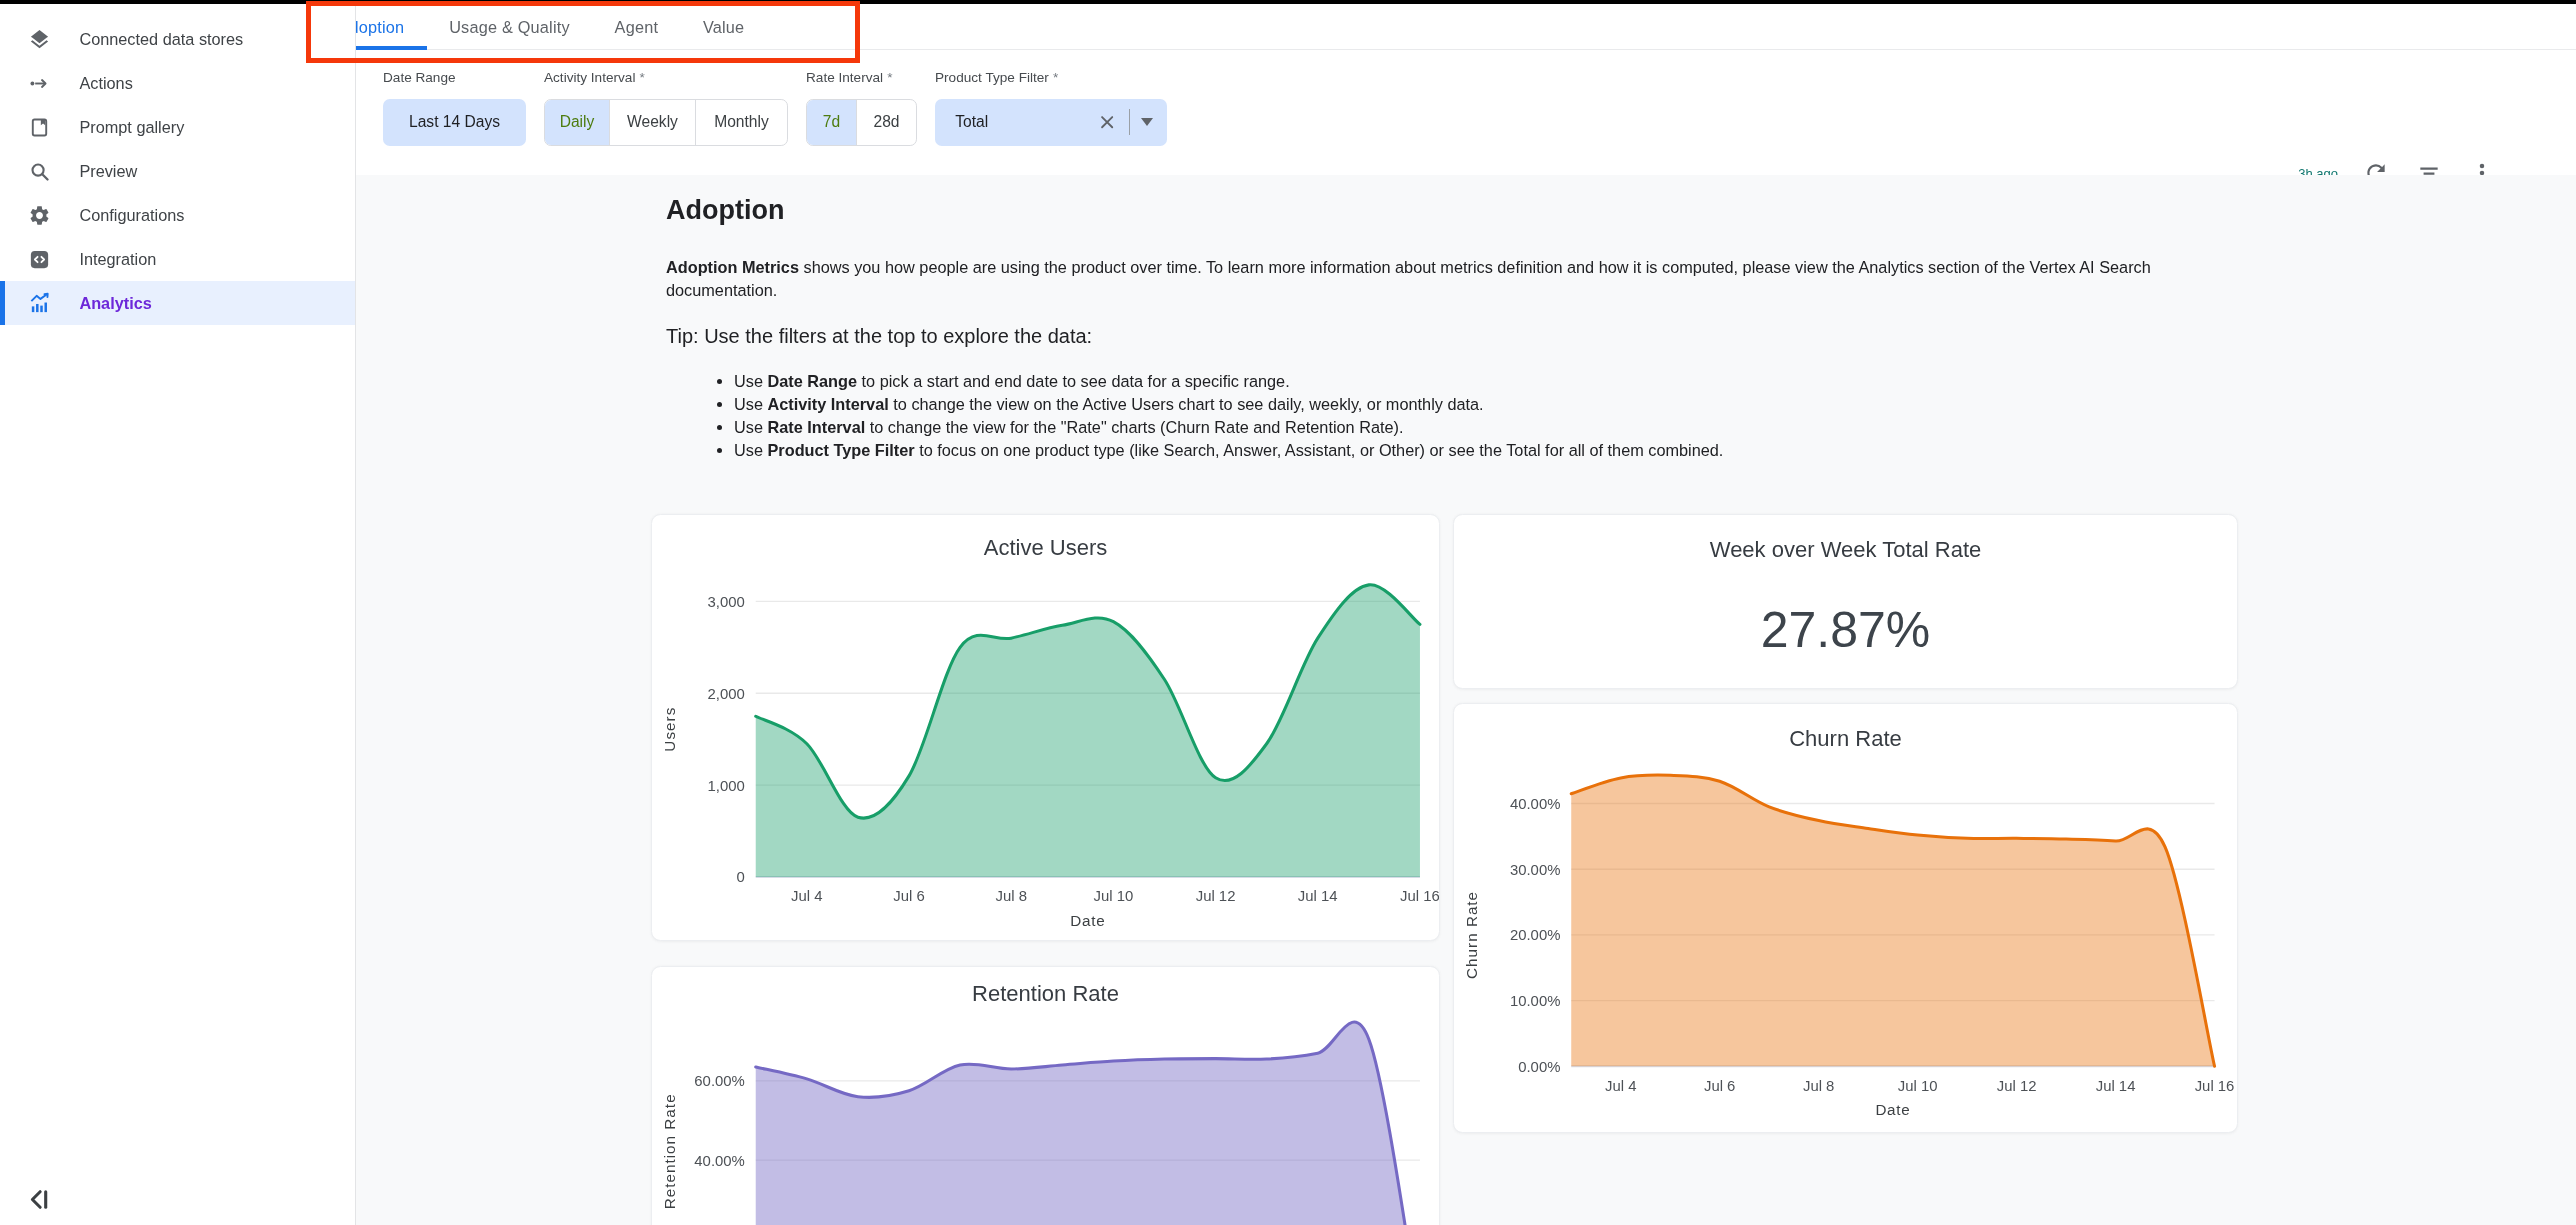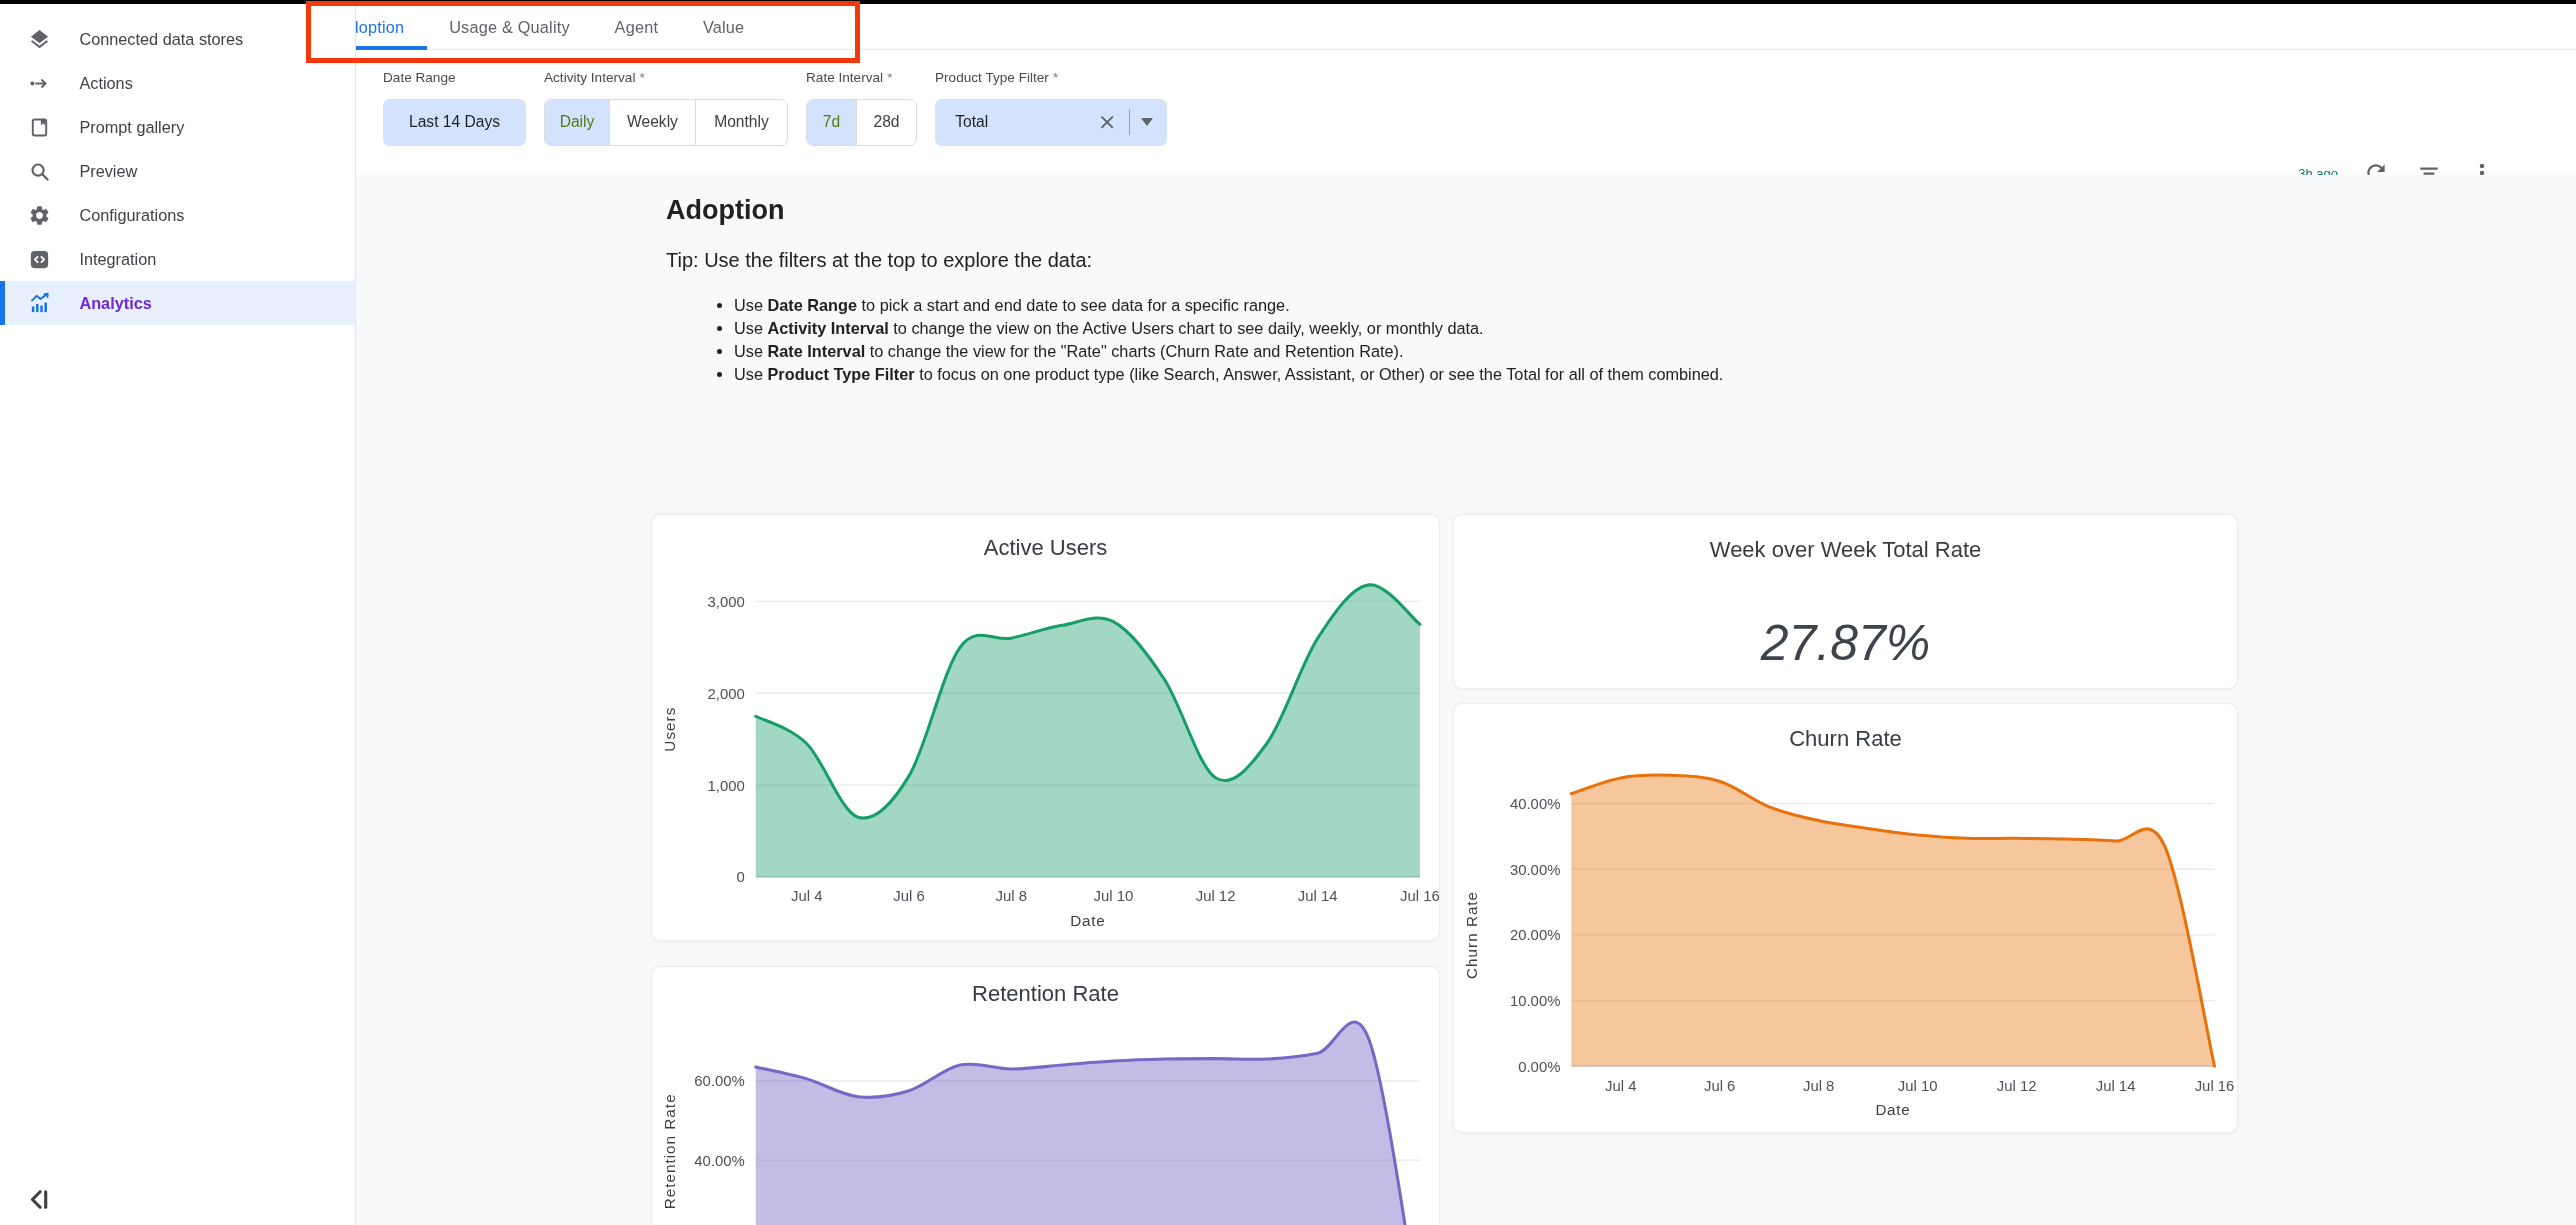--- a/index.html
+++ b/index.html
@@ -228,20 +228,21 @@
               <circle cx="12" cy="5.6" r="2.1" fill="currentColor"></circle>
               <circle cx="12" cy="12" r="2.1" fill="currentColor"></circle>
               <circle cx="12" cy="18.4" r="2.1" fill="currentColor"></circle>
             </svg>
         </span>
       </div>
     </div>
 
     <div id="content">
       <h1 id="heading">Adoption</h1>
+      <p id="intro"><b>Adoption Metrics</b> shows you how people are using the product over time. To learn more information about metrics definition and how it is computed, please view the Analytics section of the Vertex AI Search documentation.</p>
       <p id="tip">Tip: Use the filters at the top to explore the data:</p>
       <ul id="bullets">
           <li>Use <b>Date Range</b> to pick a start and end date to see data for a specific range.</li>
           <li>Use <b>Activity Interval</b> to change the view on the Active Users chart to see daily, weekly, or monthly data.</li>
           <li>Use <b>Rate Interval</b> to change the view for the "Rate" charts (Churn Rate and Retention Rate).</li>
           <li>Use <b>Product Type Filter</b> to focus on one product type (like Search, Answer, Assistant, or Other) or see the Total for all of them combined.</li>
         </ul>
       <div id="cards">
           <div class="card" style="left: 339px; top: 339px; width: 789px; height: 427px;">
             <div class="chart-title" style="top: 20.3px;">Active Users</div>
@@ -262,21 +263,21 @@
               <text x="680.6923076923077" y="570" text-anchor="middle" font-size="22" fill="#4d5156">Jul 10</text>
               <text x="831.4615384615385" y="570" text-anchor="middle" font-size="22" fill="#4d5156">Jul 12</text>
               <text x="982.2307692307693" y="570" text-anchor="middle" font-size="22" fill="#4d5156">Jul 14</text>
               <text x="1133" y="570" text-anchor="middle" font-size="22" fill="#4d5156">Jul 16</text>
               <text x="643" y="606" text-anchor="middle" font-size="22.5" fill="#3c4043" letter-spacing="1">Date</text>
               <text transform="translate(34 316) rotate(-90)" text-anchor="middle" font-size="22.5" fill="#3c4043" letter-spacing="1.5">Users</text>
             </svg>
           </div>
           <div class="card" style="left: 1141px; top: 339px; width: 785px; height: 175px;">
             <div class="chart-title" style="top: 22px;">Week over Week Total Rate</div>
-            <div class="stat-value" style="top: 99px; font-style: italic;">27.87%</div>
+            <div class="stat-value" style="top: 86px;">27.87%</div>
           </div>
           <div class="card" style="left: 1141px; top: 528px; width: 785px; height: 430px;">
             <div class="chart-title" style="top: 22px;">Churn Rate</div>
             <svg class="plot" width="785" height="430" viewBox="0 0 1159 635">
               <line x1="173" x2="1123" y1="438" y2="438" stroke="#e9e9e9" stroke-width="2"></line>
               <line x1="173" x2="1123" y1="341" y2="341" stroke="#e9e9e9" stroke-width="2"></line>
               <line x1="173" x2="1123" y1="244" y2="244" stroke="#e9e9e9" stroke-width="2"></line>
               <line x1="173" x2="1123" y1="147" y2="147" stroke="#e9e9e9" stroke-width="2"></line>
               <line x1="173" x2="1123" y1="535" y2="535" stroke="#d6dbe6" stroke-width="3"></line>
               <path d="M173.0,132.5C185.2,128.6 221.7,113.7 246.1,109.2C270.4,104.6 294.8,104.5 319.2,105.3C343.5,106.1 367.9,106.3 392.2,114.0C416.6,121.8 440.9,142.2 465.3,151.9C489.7,161.6 514.0,166.9 538.4,172.2C562.7,177.6 587.1,180.3 611.5,183.9C635.8,187.4 660.2,191.1 684.5,193.6C708.9,196.0 733.3,197.6 757.6,198.4C782.0,199.2 806.3,198.2 830.7,198.4C855.1,198.6 879.4,198.7 903.8,199.4C928.1,200.0 952.5,200.4 976.8,202.3C1001.2,204.2 1025.6,155.6 1049.9,211.0C1074.3,266.5 1110.8,481.0 1123.0,535.0L1123.0,535 L173.0,535 Z" fill="#e8710a" fill-opacity="0.4" stroke="none"></path>

